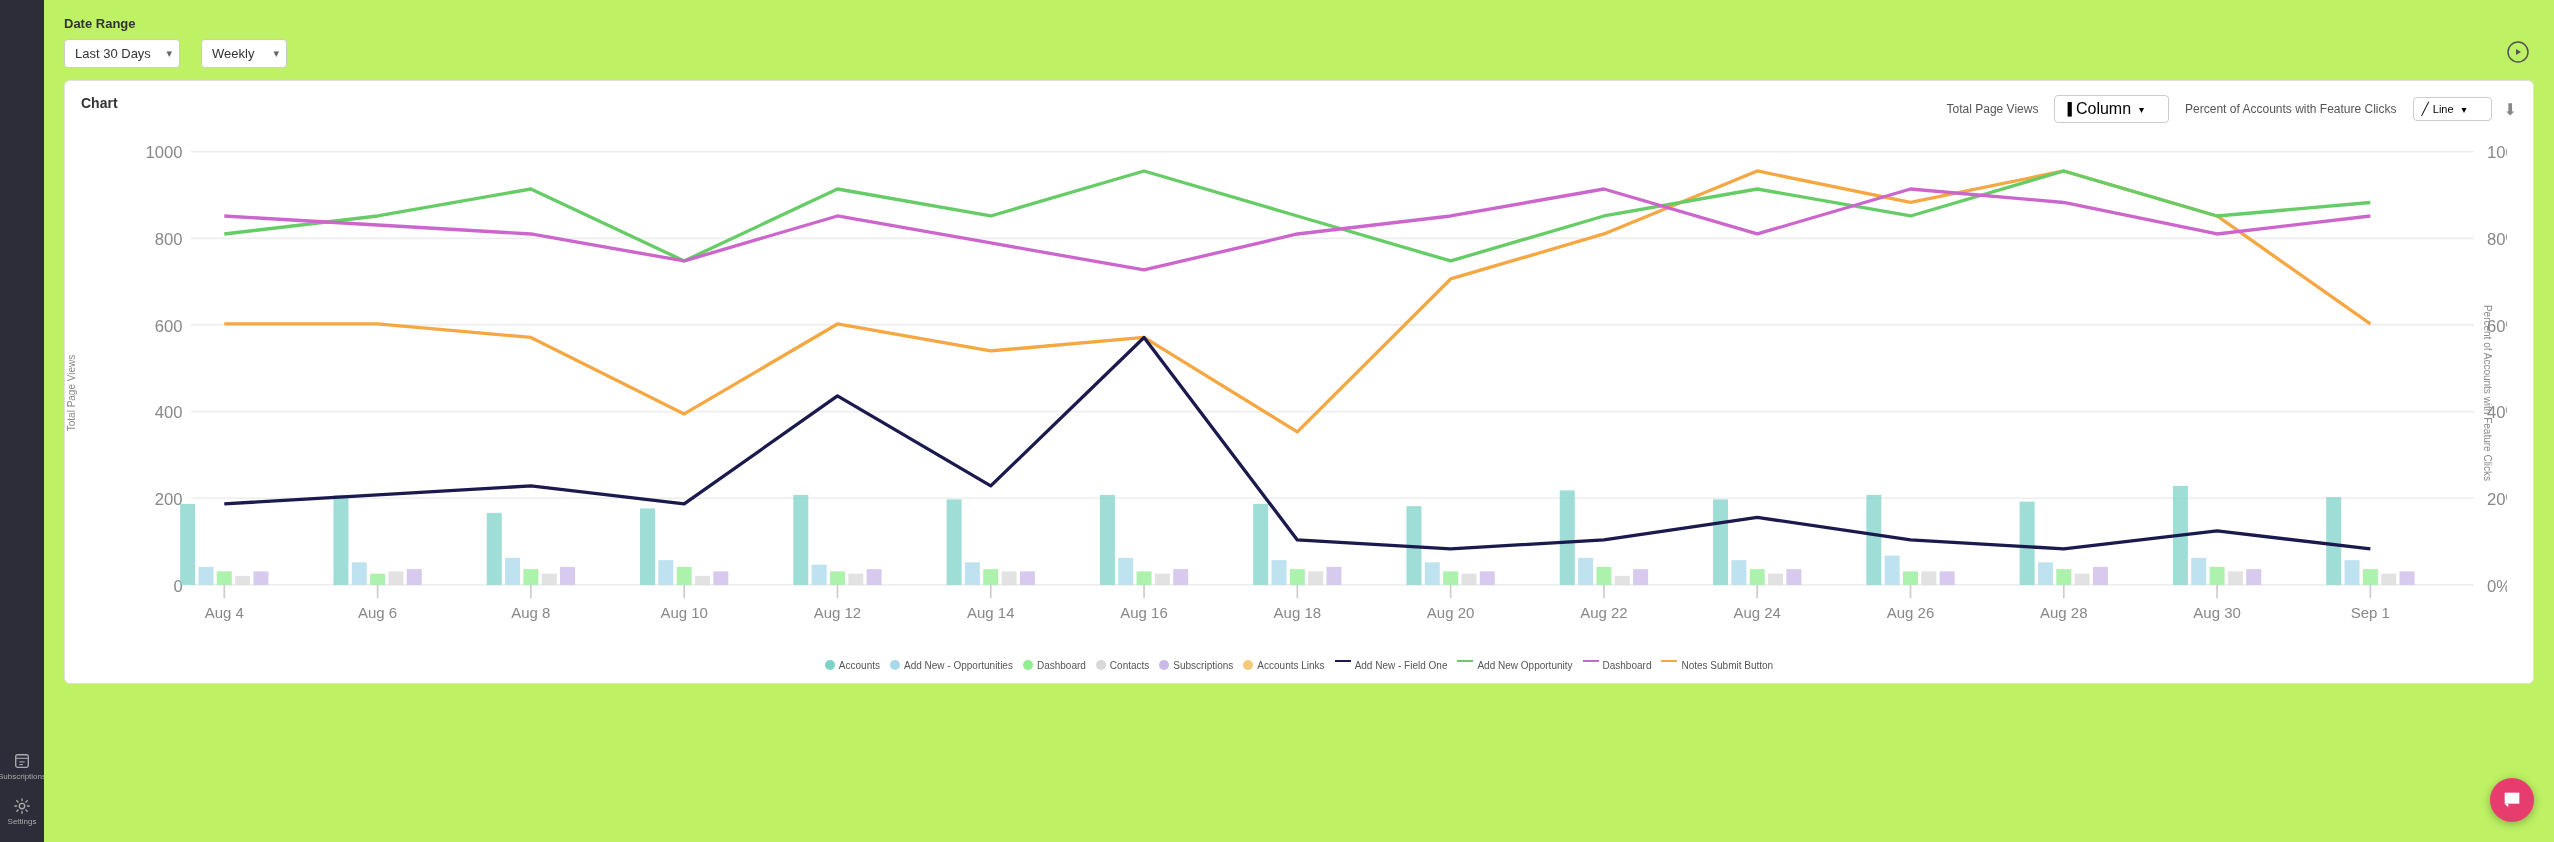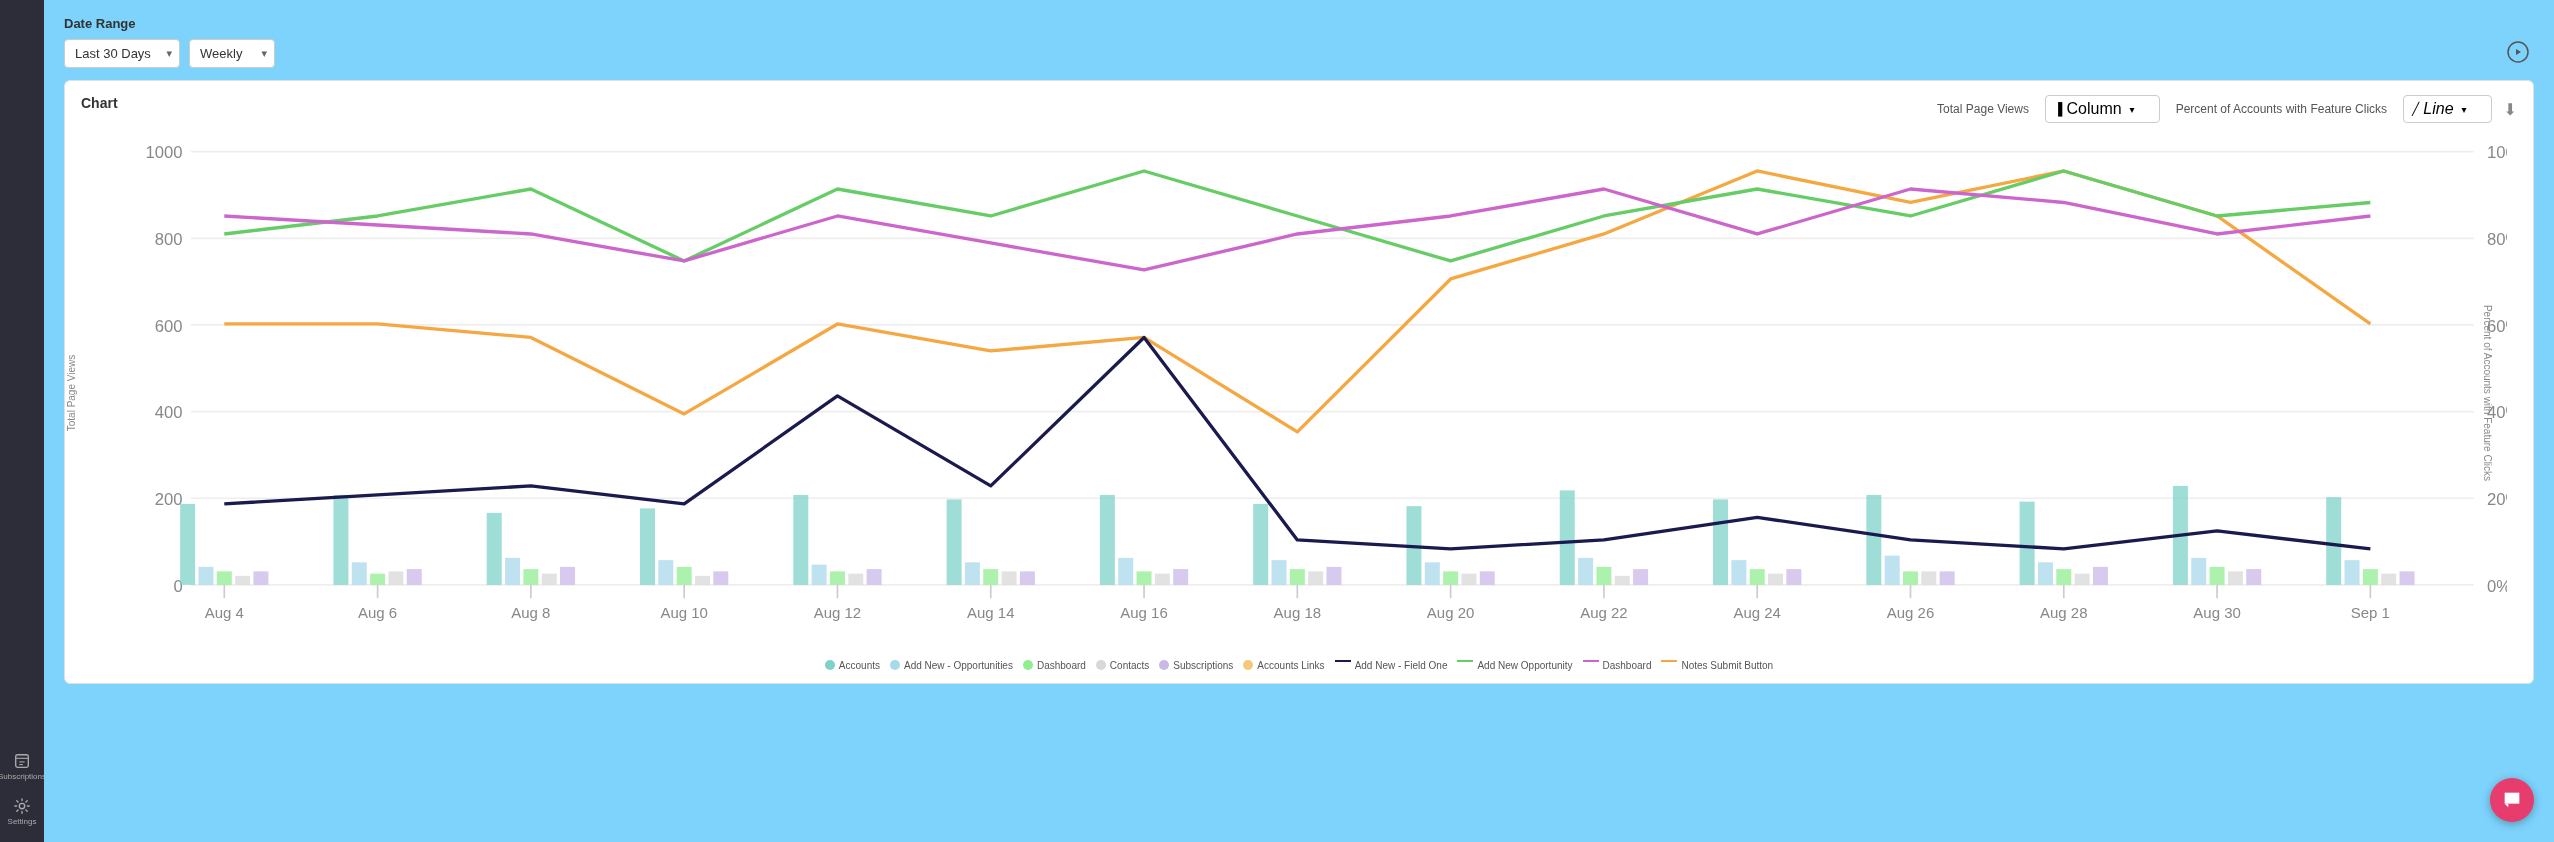--- a/index.html
+++ b/index.html
@@ -38,34 +38,34 @@
       color: #aaa;
       margin-top: 2px;
       text-align: center;
     }
 
     
     .main {
       flex: 1;
       overflow-y: auto;
       padding: 16px 20px;
-      background: #7dd3fc;
+      background: #bef264;
     }
 
     
     .date-range-label {
       font-size: 13px;
       font-weight: 600;
       color: #333;
       margin-bottom: 8px;
     }
     .date-range-row {
       display: flex;
       align-items: center;
-      gap: 9px;
+      gap: 21px;
       margin-bottom: 12px;
     }
     .select-wrapper {
       position: relative;
       display: inline-flex;
       align-items: center;
     }
     .select-wrapper select {
       appearance: none;
       border: 1px solid #ccc;
@@ -256,21 +256,21 @@
         <div class="chart-controls">
           <span style="font-size:12px;color:#555;">Total Page Views</span>
           <div class="chart-select">
             <span style="font-size:12px;">▐</span>
             <span style="font-size:16px;">Column</span>
             <span style="font-size:10px;margin-left:4px;">▾</span>
           </div>
           <span style="font-size:12px;color:#555;">Percent of Accounts with Feature Clicks</span>
           <div class="chart-select">
             <span style="font-size:12px;">╱</span>
-            <span style="font-size:16px;font-style:italic;">Line</span>
+            <span style="font-size:11px;">Line</span>
             <span style="font-size:10px;margin-left:4px;">▾</span>
           </div>
         </div>
         <span class="download-icon">⬇</span>
       </div>
     </div>
 
     <div class="chart-wrapper">
       <svg id="chart-svg" width="100%" viewBox="0 0 1450 310" preserveAspectRatio="none" style="display:block;">
 

